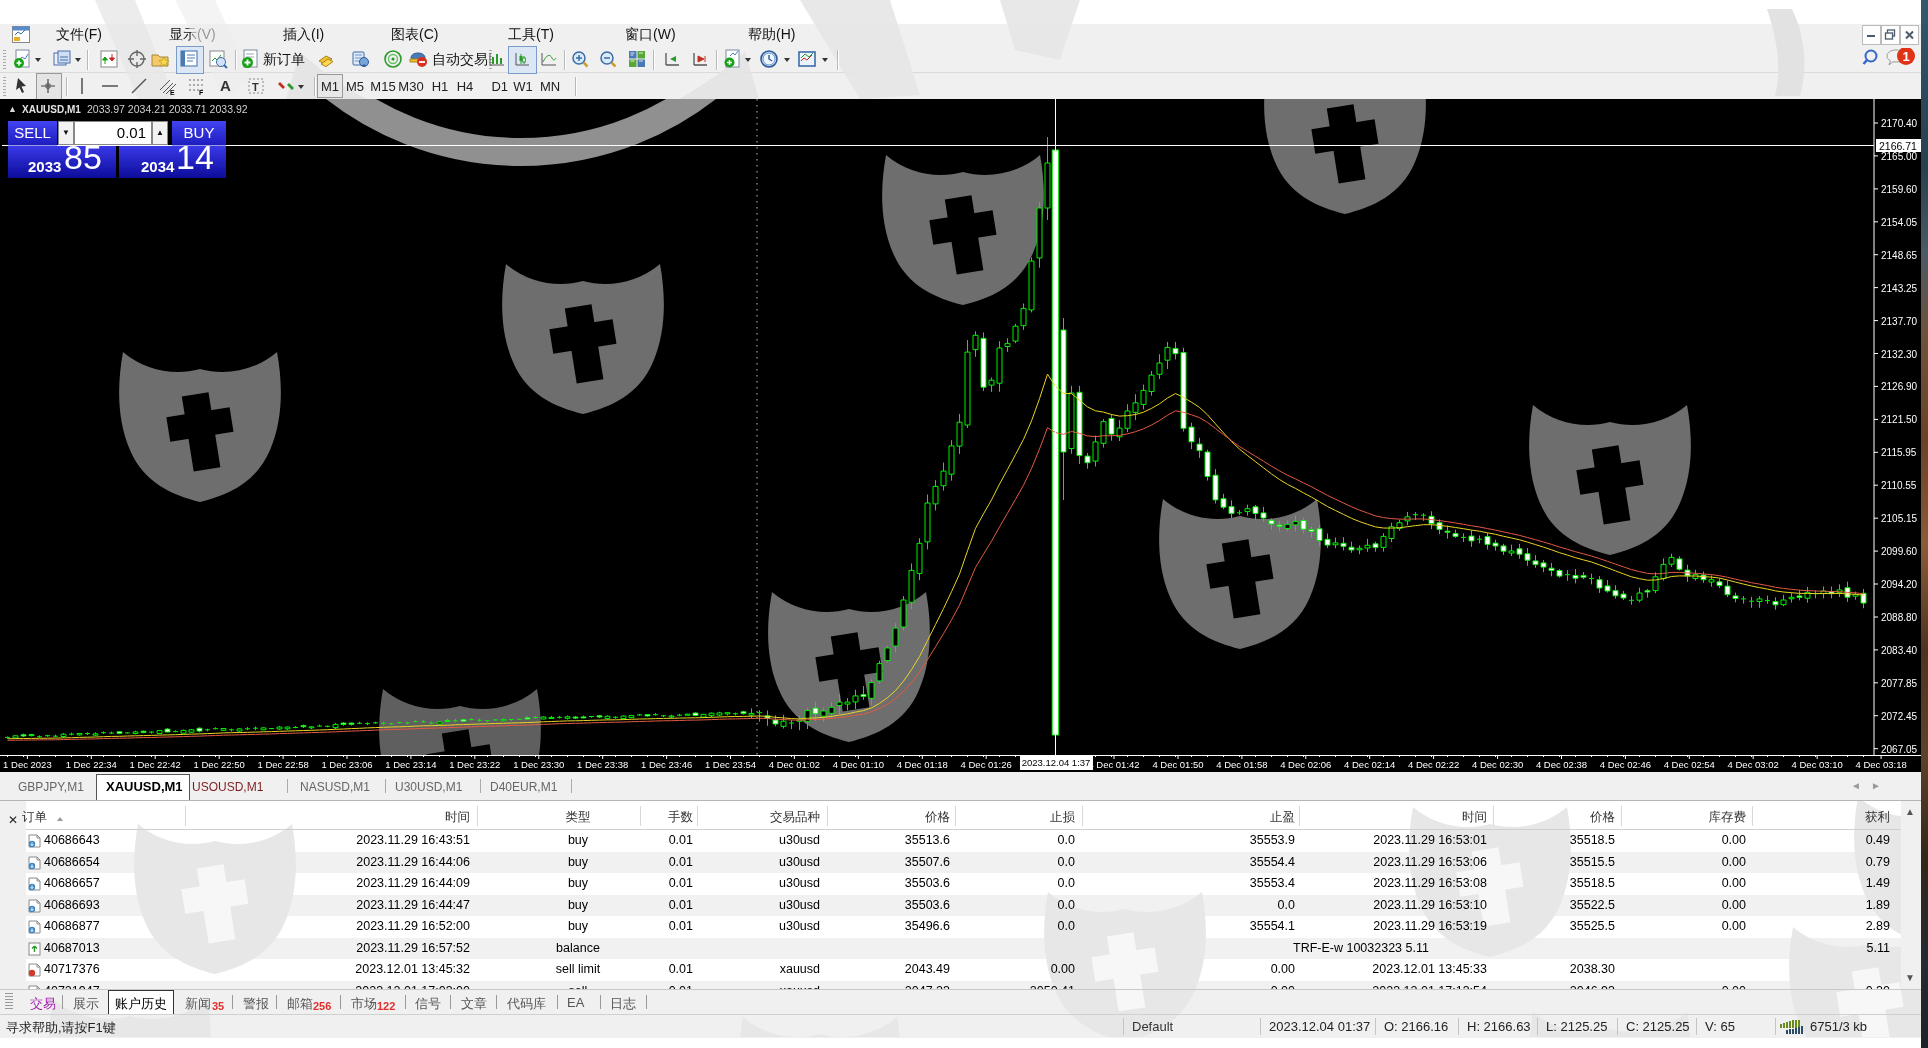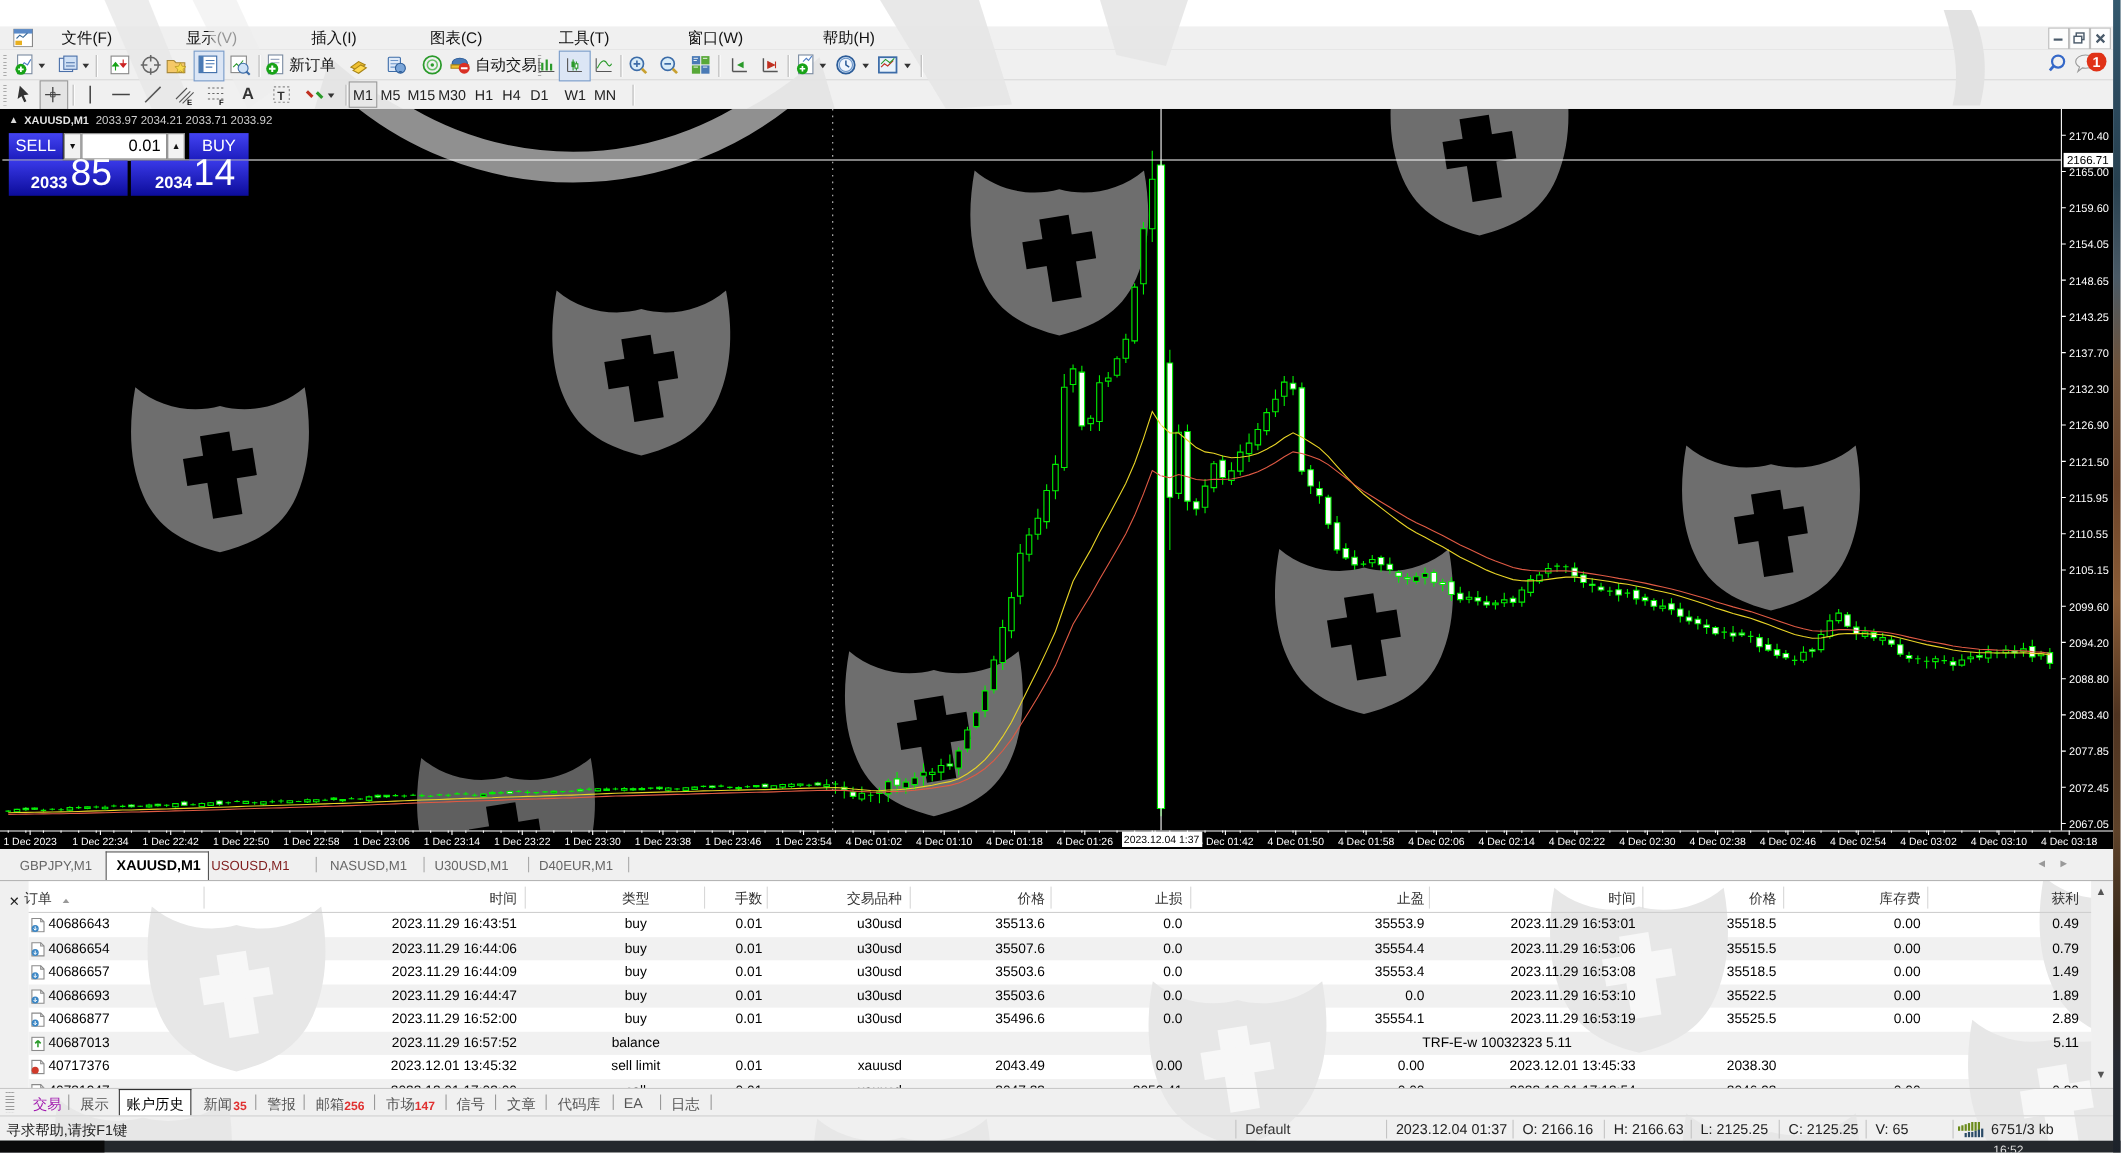--- a/index.html
+++ b/index.html
@@ -232,21 +232,21 @@
     </svg>
     <div style="position:absolute;left:298px;top:85px;width:0;height:0;border:3.5px solid transparent;border-top:4.5px solid #333"></div>
     <div style="position:absolute;left:314px;top:77px;width:1px;height:19px;background:#b8b8b8;box-shadow:1px 0 0 #fff"></div>
     <div style="position:absolute;left:317px;top:74px;width:26px;height:24px;background:#e8e8e8;border:1px solid #999;box-sizing:border-box"></div>
     <div style="position:absolute;left:317px;top:79px;width:26px;text-align:center;font:13px 'Liberation Sans';color:#222">M1</div>
     <div style="position:absolute;left:342px;top:79px;width:26px;text-align:center;font:13px 'Liberation Sans';color:#222">M5</div>
     <div style="position:absolute;left:370px;top:79px;width:26px;text-align:center;font:13px 'Liberation Sans';color:#222">M15</div>
     <div style="position:absolute;left:398px;top:79px;width:26px;text-align:center;font:13px 'Liberation Sans';color:#222">M30</div>
     <div style="position:absolute;left:427px;top:79px;width:26px;text-align:center;font:13px 'Liberation Sans';color:#222">H1</div>
     <div style="position:absolute;left:452px;top:79px;width:26px;text-align:center;font:13px 'Liberation Sans';color:#222">H4</div>
-    <div style="position:absolute;left:482px;top:79px;width:26px;text-align:left;font:13px 'Liberation Sans';color:#222">D1</div>
+    <div style="position:absolute;left:482px;top:79px;width:26px;text-align:right;font:13px 'Liberation Sans';color:#222">D1</div>
     <div style="position:absolute;left:510px;top:79px;width:26px;text-align:center;font:13px 'Liberation Sans';color:#222">W1</div>
     <div style="position:absolute;left:537px;top:79px;width:26px;text-align:center;font:13px 'Liberation Sans';color:#222">MN</div>
     <div style="position:absolute;left:575px;top:77px;width:1px;height:19px;background:#b8b8b8;box-shadow:1px 0 0 #fff"></div>
 <svg id="chart" width="1921" height="673" viewBox="0 99 1921 673" style="position:absolute;left:0;top:99px">
 <style>.ax{font:10px "Liberation Sans",sans-serif;fill:#fff}.tx{font:9.5px "Liberation Sans",sans-serif;fill:#fff}</style>
 <rect x="0" y="99" width="1921" height="673" fill="#000"></rect>
 <clipPath id="cp">
         <rect x="2" y="99" width="1872" height="656"></rect>
       </clipPath>
 <g clip-path="url(#cp)">
@@ -752,21 +752,21 @@
 <div class="btab" style="left:115px;color:#000">账户历史</div>
 <div class="btab" style="left:185px;color:#555">新闻</div>
       <sub class="bnum" style="left:212px">35</sub>
       <div class="btabsep" style="left:232px"></div>
 <div class="btab" style="left:243px;color:#555">警报</div>
       <div class="btabsep" style="left:276px"></div>
 <div class="btab" style="left:287px;color:#555">邮箱</div>
       <sub class="bnum" style="left:313px">256</sub>
       <div class="btabsep" style="left:340px"></div>
 <div class="btab" style="left:351px;color:#555">市场</div>
-      <sub class="bnum" style="left:377px">147</sub>
+      <sub class="bnum" style="left:377px">122</sub>
       <div class="btabsep" style="left:405px"></div>
 <div class="btab" style="left:415px;color:#555">信号</div>
       <div class="btabsep" style="left:450px"></div>
 <div class="btab" style="left:461px;color:#555">文章</div>
       <div class="btabsep" style="left:496px"></div>
 <div class="btab" style="left:507px;color:#555">代码库</div>
       <div class="btabsep" style="left:557px"></div>
 <div class="btab" style="left:567px;color:#555">EA</div>
       <div class="btabsep" style="left:600px"></div>
 <div class="btab" style="left:610px;color:#555">日志</div>
@@ -861,17 +861,13 @@
           <rect x="6" y="10" width="2" height="4"></rect>
           <rect x="9" y="9" width="2" height="5"></rect>
           <rect x="12" y="9" width="2" height="5"></rect>
           <rect x="15" y="8" width="2" height="6"></rect>
           <rect x="18" y="7" width="2" height="7"></rect>
           <rect x="21" y="6" width="2" height="8"></rect>
         </g>
       </svg>
 <div style="position:absolute;left:1810px;top:4px">6751/3 kb</div>
 </div>
-<div style="position:absolute;left:0;top:1037px;width:1928px;height:11px;background:#24282c">
-<div style="position:absolute;left:0;top:0;width:95px;height:11px;background:#0a0a0a"></div>
-<div style="position:absolute;left:1812px;top:3px;color:#ddd;font:11px 'Liberation Sans'">16:52</div>
-</div>
 <div style="position:absolute;left:1921px;top:0;width:7px;height:1048px;background:linear-gradient(#33596e 0%,#2c4a5e 8%,#27404f 16%,#4a5a66 24%,#6e523a 32%,#6a4228 42%,#8a5c36 52%,#4e3320 62%,#5e4229 72%,#332619 82%,#262a32 92%,#1c222a 100%)"></div>
 </div>
 </body></html>

